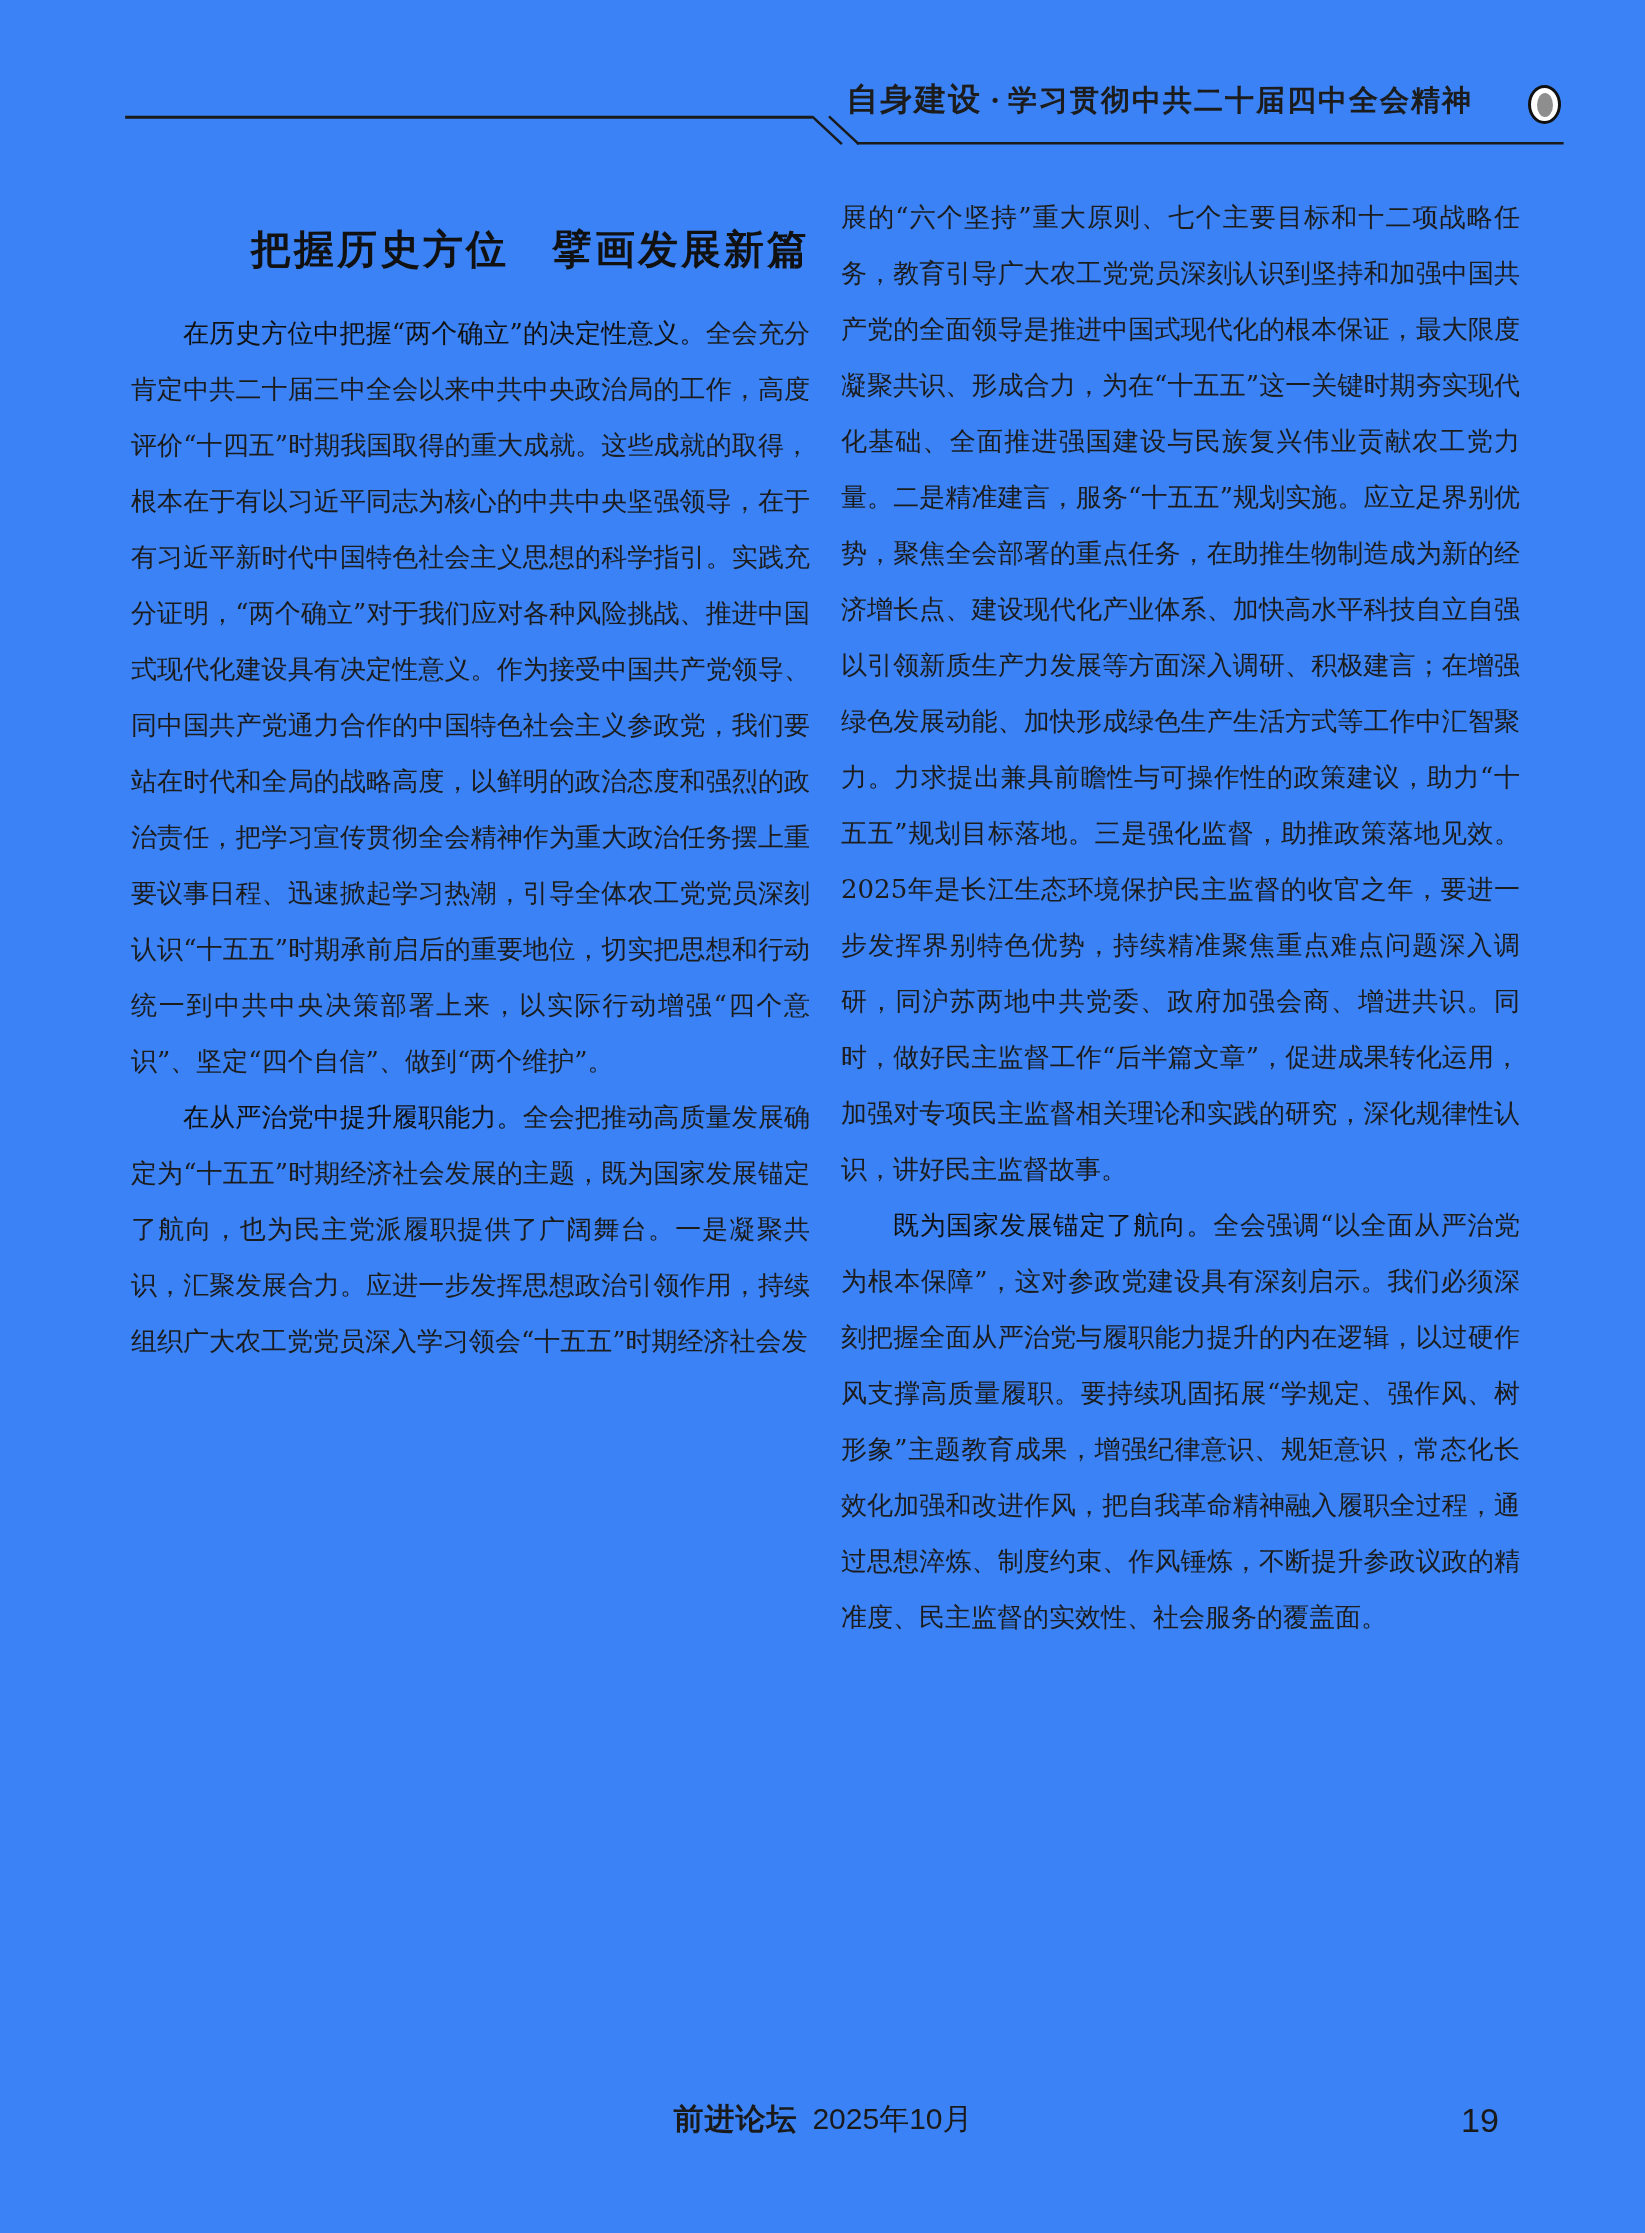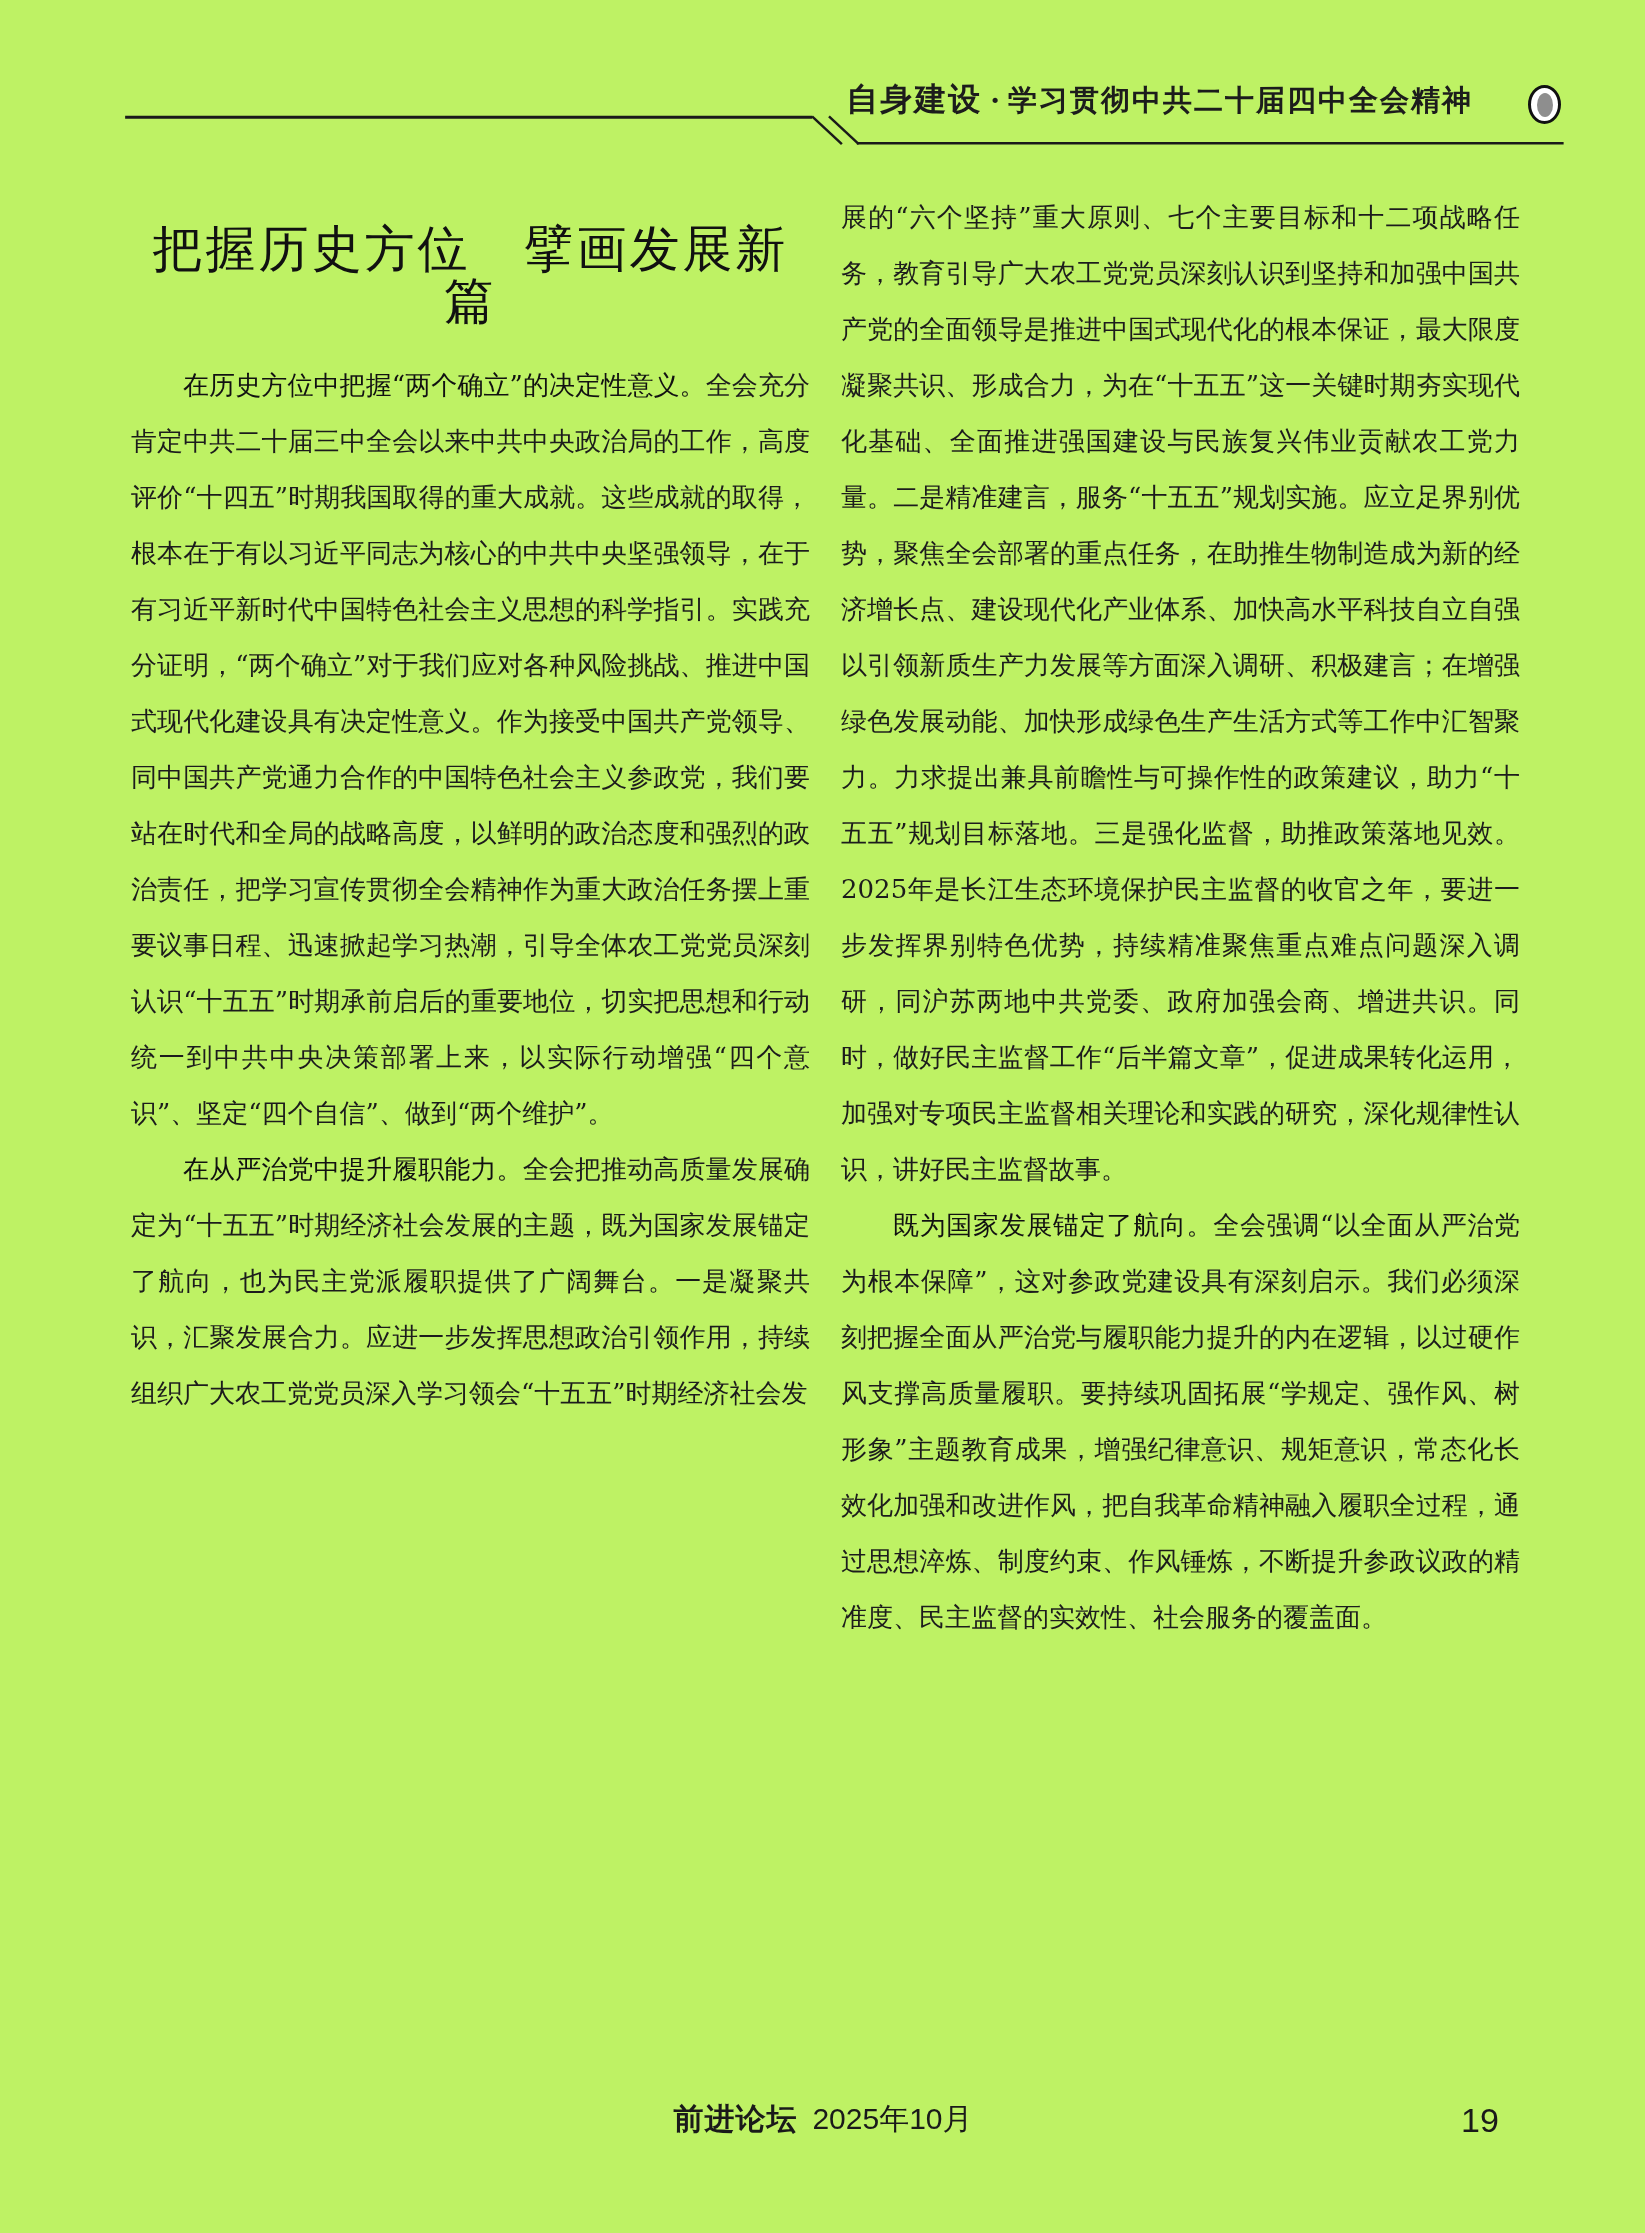--- a/index.html
+++ b/index.html
@@ -5,21 +5,21 @@
   html, body { margin: 0; padding: 0; }
   body {
     width: 1646px; height: 2234px;
     background: #ffffff;
     font-family: "DejaVu Serif", "Liberation Serif", serif;
     color: #1c1c1c;
   }
   .page {
     position: relative;
     width: 1646px; height: 2234px;
-    background: #bef264;
+    background: #3b82f6;
     overflow: hidden;
   }
 
   
   .header-rule { position: absolute; top: 0; left: 0; }
   .header {
     position: absolute; top: 78px; right: 173px;
     white-space: nowrap; text-align: right;
   }
   .sec-bold {
@@ -44,22 +44,22 @@
   }
 
   
   .col { position: absolute; width: 679px; }
   .col-left  { left: 131px; top: 223px; }
   .col-right { left: 841px; top: 189px; }
 
   .title {
     margin: 0 0 30px 0;
     font-family: "Liberation Sans", sans-serif;
-    font-weight: normal; font-size: 50px; line-height: 52px;
-    text-align: center; letter-spacing: 3px;
+    font-weight: bold; font-size: 40px; line-height: 52px;
+    text-align: right; letter-spacing: 3px;
     color: #111;
   }
   .para {
     margin: 0;
     font-size: 26px; line-height: 56px;
     text-align: justify;
     letter-spacing: 0;
   }
   .indent { text-indent: 2em; }
   .lead { font-weight: normal; color: #111; margin-top: 28px; }

